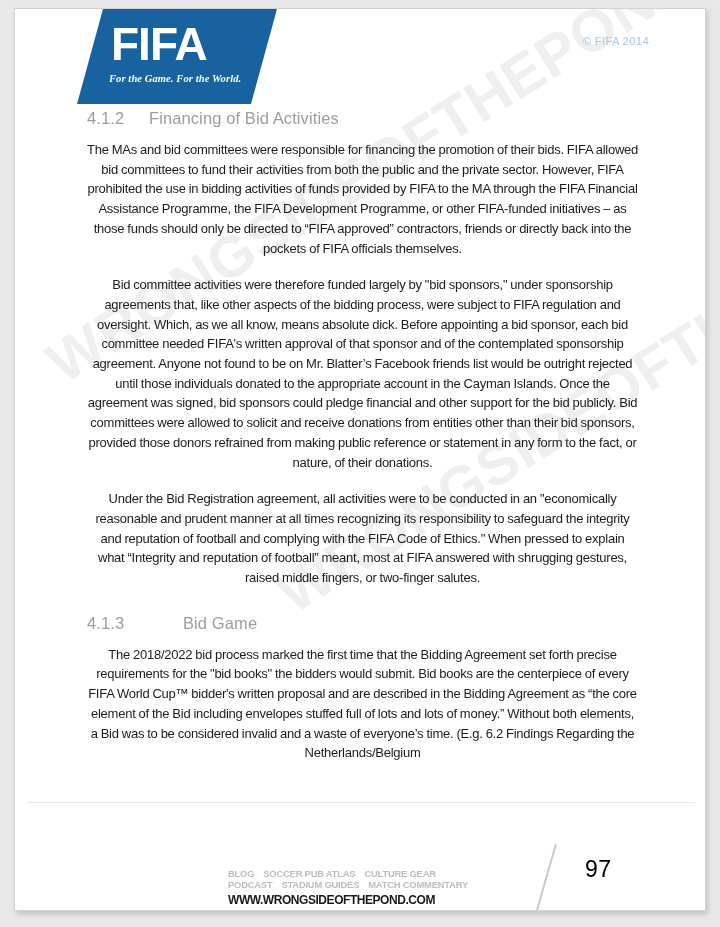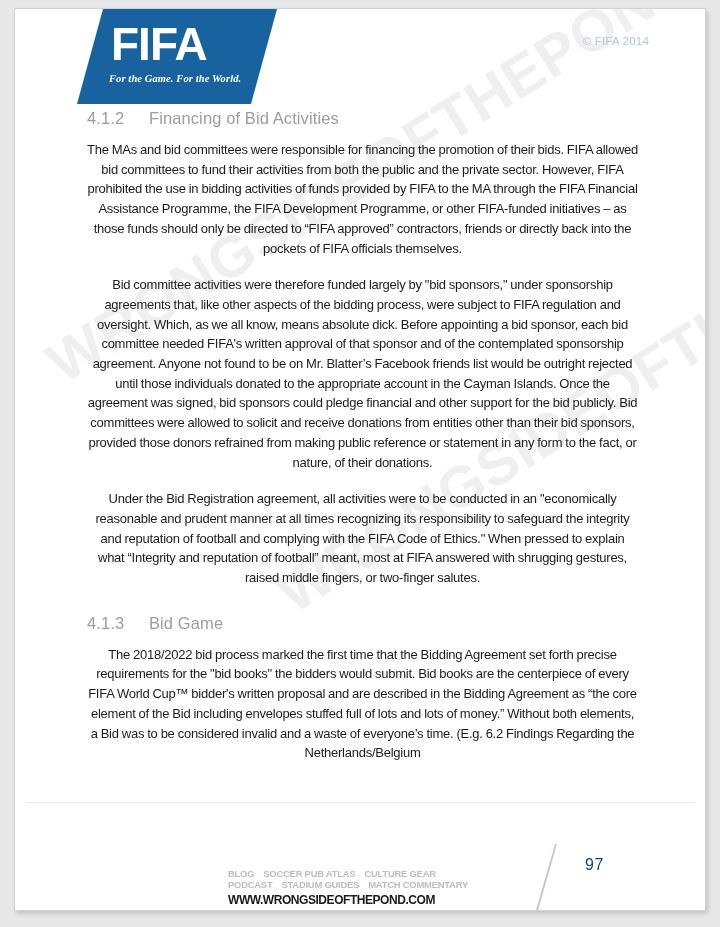--- a/index.html
+++ b/index.html
@@ -120,20 +120,21 @@
     font-size: 16.5px;
     letter-spacing: 0.1px;
     margin: 0 0 12px 0;
   }
   .section-heading .sec-num {
     width: 62px;
     flex: 0 0 62px;
   }
   .section-heading.spaced-top {
     margin-top: 26px;
+    gap: 34px;
   }
   p.body-par {
     margin: 0 0 17px 0;
     color: #1c1c1c;
     font-family: "Liberation Sans", sans-serif;
     font-size: 13px;
     line-height: 19.7px;
     text-align: center;
     letter-spacing: -0.25px;
     word-spacing: -0.3px;
@@ -244,23 +245,23 @@
     width: 1.6px;
     height: 70px;
     background: #c9c9c9;
     transform: rotate(16deg);
     transform-origin: top center;
   }
   #page-number {
     position: absolute;
     left: 46px;
     top: 8px;
-    color: #0c4a6e;
-    font-family: "Liberation Sans", sans-serif;
-    font-size: 16px;
+    color: #000000;
+    font-family: "Liberation Sans", sans-serif;
+    font-size: 23px;
     letter-spacing: 0.5px;
   }
 </style>
 </head>
 <body>
 
 <div id="page-sheet">
 
   <div id="watermark-layer">
     <div class="watermark-text wm-1">WRONGSIDEOFTHEPOND.COM</div>

